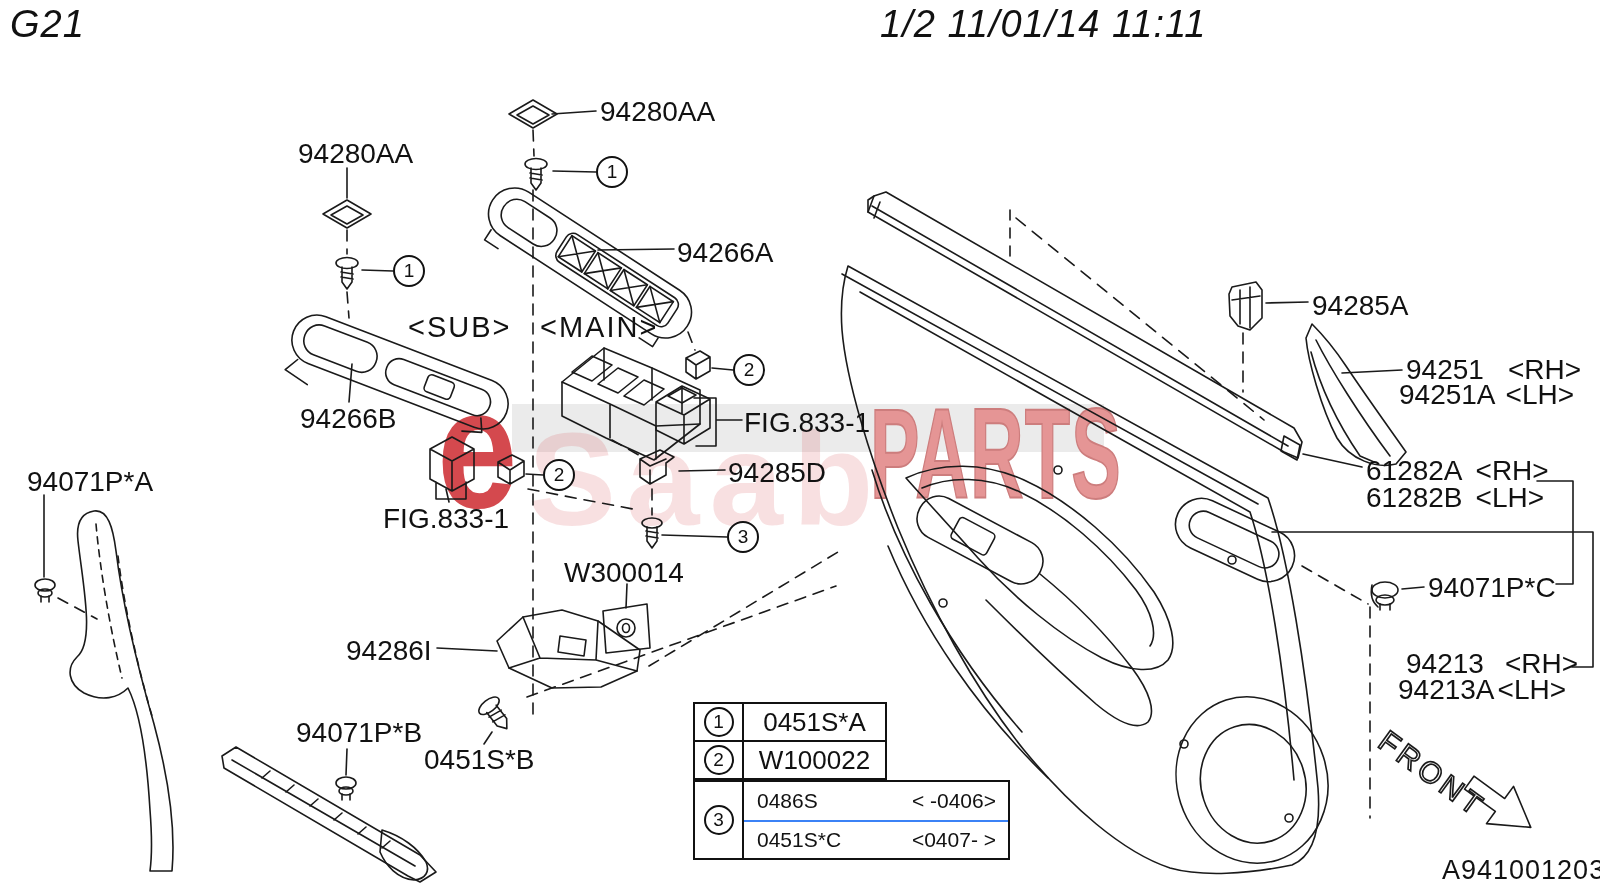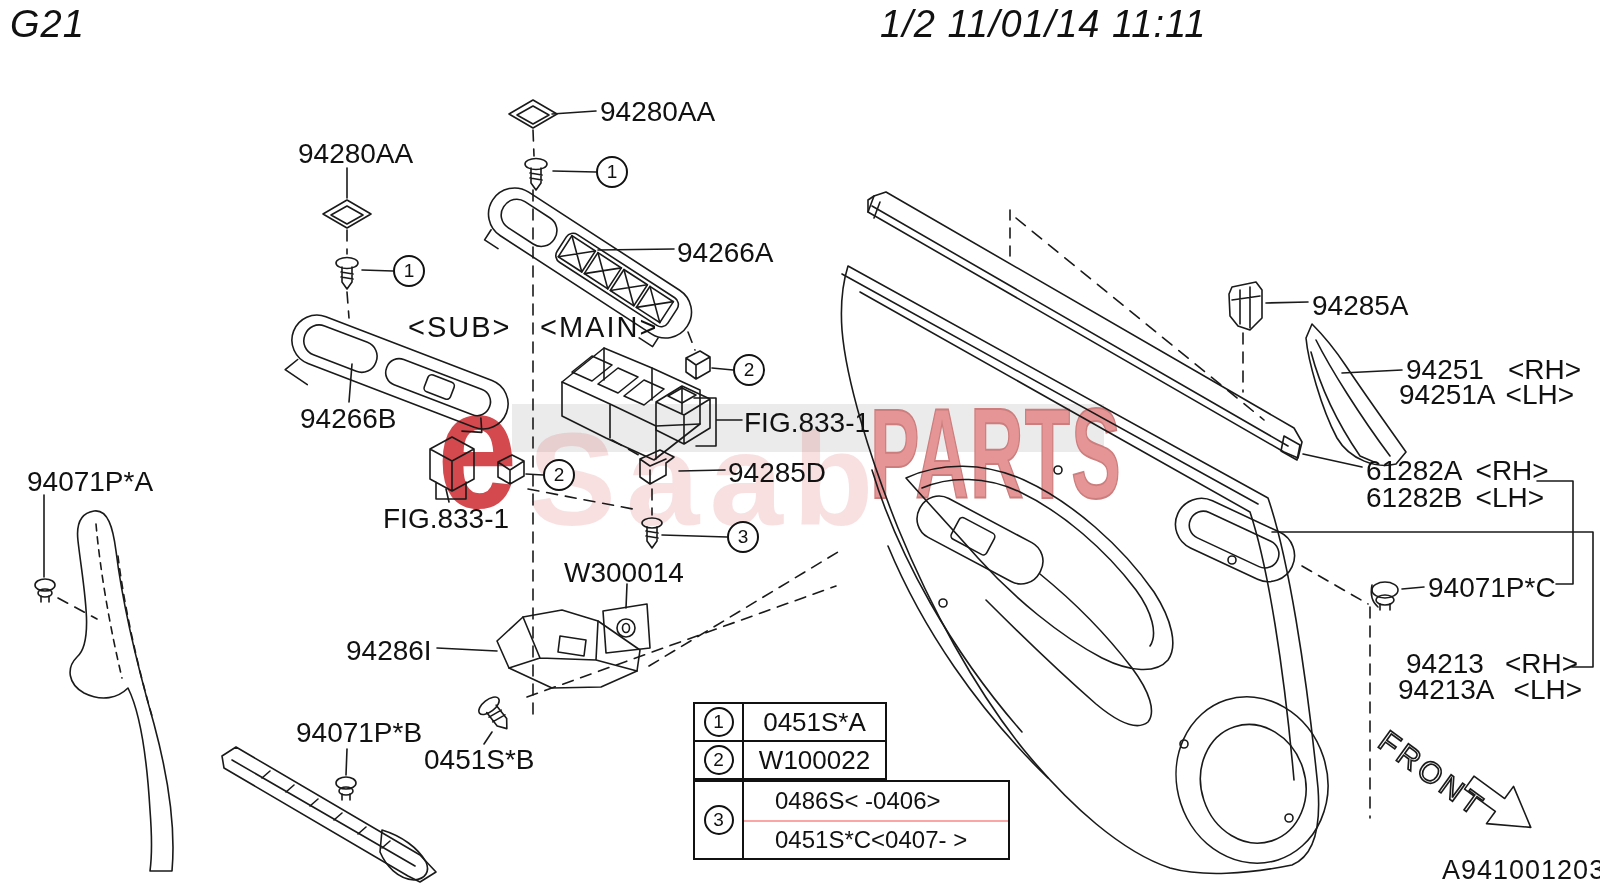--- a/index.html
+++ b/index.html
@@ -2,42 +2,42 @@
 <html><head>
 <meta charset="utf-8">
 <style>
   html,body{margin:0;padding:0;background:#ffffff;}
   .canvas{position:relative;width:1600px;height:884px;background:#ffffff;overflow:hidden;
           font-family:"Liberation Sans",sans-serif;color:#111;}
   .lbl{position:absolute;font-size:28px;line-height:1.05;white-space:nowrap;}
   .hdr{position:absolute;font-size:38px;letter-spacing:1px;white-space:nowrap;font-style:italic;}
   .tag{font-size:29px;letter-spacing:2px;text-align:right;}
   .pair{display:inline-flex;}
-  .g10{gap:10px}.g11{gap:19px}.g13{gap:13px}.g21{gap:21px}.g24{gap:24px}
+  .g10{gap:10px}.g11{gap:3px}.g13{gap:13px}.g21{gap:21px}.g24{gap:24px}
   .callout{position:absolute;width:28px;height:28px;border:2px solid #111;border-radius:50%;
            display:flex;align-items:center;justify-content:center;font-size:19px;background:#fff;}
   svg.art{position:absolute;left:0;top:0;}
   
   .wm-band{position:absolute;left:512px;top:404px;width:592px;height:48px;background:#ebebeb;}
   .wm{position:absolute;font-weight:bold;white-space:nowrap;}
   .wm-e{left:437px;top:350px;font-size:170px;color:#d4494e;transform:scaleX(.85);transform-origin:left top;}
   .wm-saab{left:528px;top:384px;font-size:132px;letter-spacing:10px;color:rgba(212,73,78,0.17);margin-top:20px;}
   .wm-parts{left:870px;top:380px;font-size:128px;font-weight:900;color:#e59595;
             -webkit-text-stroke:2px #cd7d7d;transform:scaleX(.58);transform-origin:left top;letter-spacing:2px;}
   
   .tbl{position:absolute;border:2px solid #111;background:#fff;box-sizing:border-box;}
   .tblA{left:693px;top:702px;width:194px;height:78px;display:flex;flex-direction:column;}
   .trow{flex:1;display:flex;box-sizing:border-box;}
   .trow + .trow{border-top:2px solid #111;}
   .tnum{width:49px;border-right:2px solid #111;display:flex;align-items:center;justify-content:center;box-sizing:border-box;}
   .tval{flex:1;display:flex;align-items:center;justify-content:center;font-size:26px;}
   .tblB{left:693px;top:780px;width:317px;height:80px;display:grid;grid-template-columns:49px 1fr;grid-template-rows:1fr 1fr;}
   .bnum{grid-row:1/3;border-right:2px solid #111;display:flex;align-items:center;justify-content:center;box-sizing:border-box;}
-  .bval{display:flex;align-items:center;padding:0 12px 0 31px;font-size:24px;box-sizing:border-box;}
-  .bval.r2{border-top:2px solid #fca5a5;}
+  .bval{display:flex;align-items:center;justify-content:space-between;padding:0 12px 0 13px;font-size:21px;box-sizing:border-box;}
+  .bval.r2{border-top:2px solid #3b82f6;}
   .circ{width:30px;height:30px;border:2px solid #111;border-radius:50%;display:flex;align-items:center;
         justify-content:center;font-size:19px;box-sizing:border-box;background:#fff;}
   .front-label{position:absolute;left:1392px;top:724px;font-size:30px;letter-spacing:4px;color:#ffffff;
                -webkit-text-stroke:1.7px #1a1a1a;transform:rotate(36deg);transform-origin:left top;white-space:nowrap;}
   .drawno{position:absolute;left:1442px;top:855px;font-size:27px;letter-spacing:1px;white-space:nowrap;}
 </style>
 </head>
 <body>
 
 <div class="canvas">

